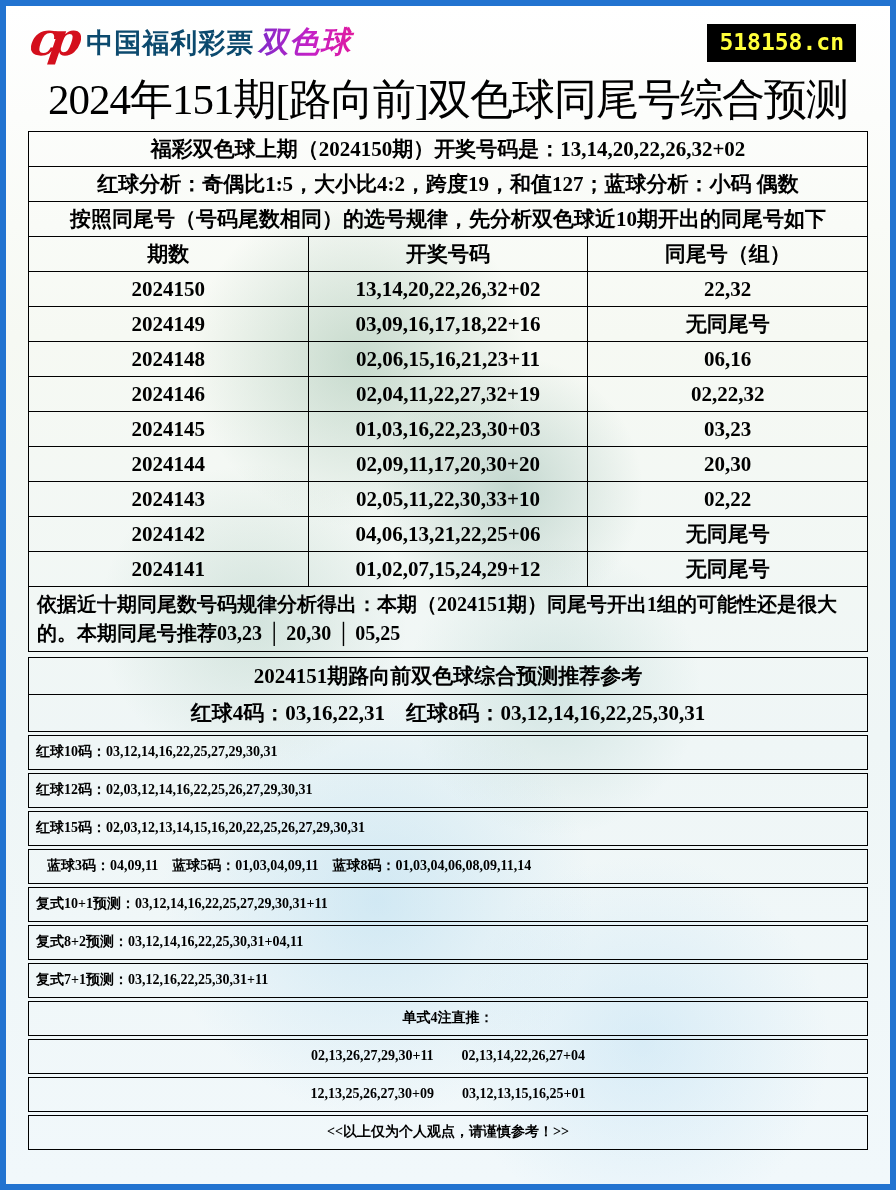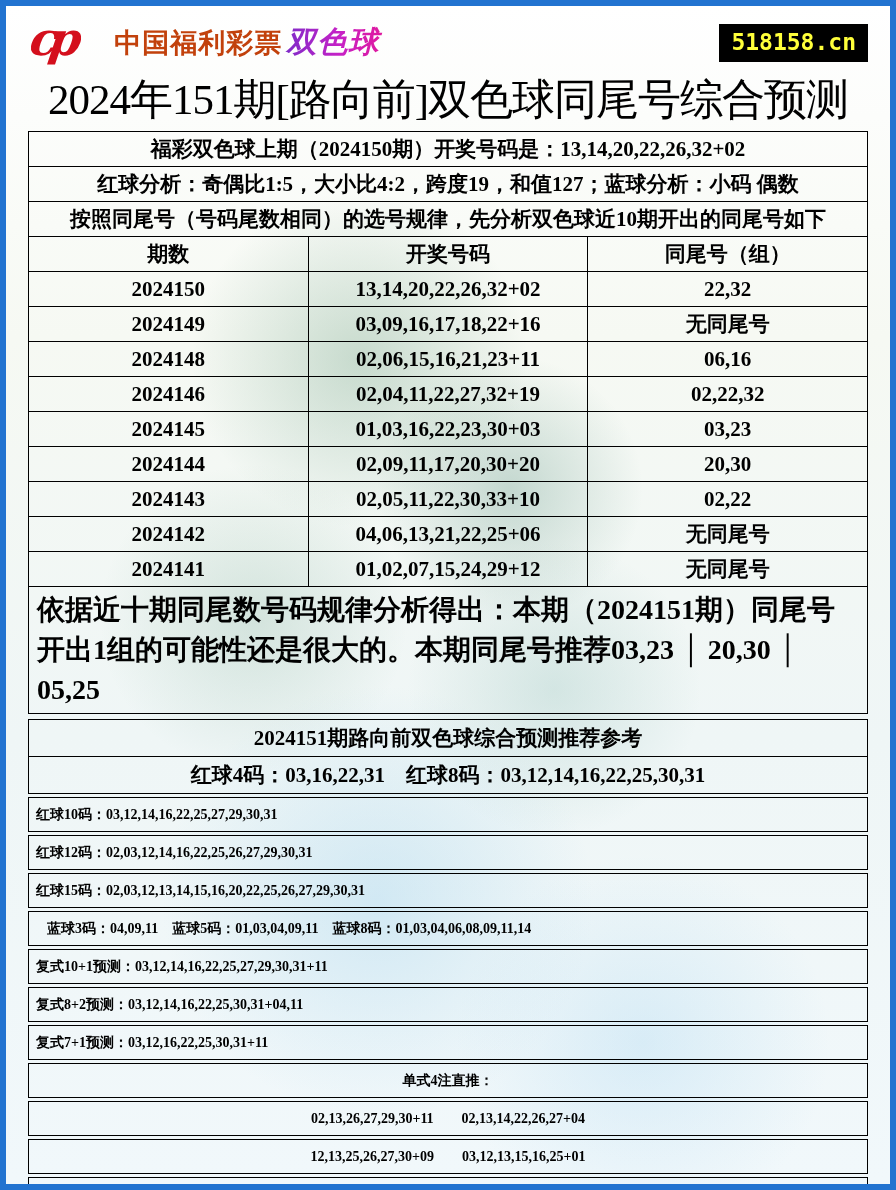--- a/index.html
+++ b/index.html
@@ -30,32 +30,32 @@
 
   
   .hdr{display:flex;justify-content:space-between;align-items:center;height:54px;}
   .brand{display:flex;align-items:center;}
   .cp-icon{
     font-family:"DejaVu Serif",serif;font-style:italic;font-weight:900;
     font-size:46px;line-height:0.9;color:#d40f1c;
     letter-spacing:-9px;transform:skewX(-8deg);
     padding:0 14px 6px 2px;
   }
-  .brand-cn{font-family:"Liberation Sans","DejaVu Sans",sans-serif;font-weight:900;font-size:27px;color:#c2410c;letter-spacing:1px;margin-left:28px;}
+  .brand-cn{font-family:"Liberation Sans","DejaVu Sans",sans-serif;font-weight:900;font-size:27px;color:#0c4a6e;letter-spacing:1px;}
   .brand-prod{
     font-family:"Liberation Sans","DejaVu Sans",sans-serif;font-weight:900;font-style:italic;font-size:30px;
     background:linear-gradient(90deg,#7a2cc9 0%,#c621c6 55%,#e3199a 100%);
     -webkit-background-clip:text;background-clip:text;color:transparent;
     padding:0 8px 0 4px;letter-spacing:1px;
   }
   .badge{
     background:#000;color:#ffff3a;
     font-family:"DejaVu Sans Mono","Liberation Mono",monospace;
     font-weight:700;font-size:23px;line-height:1.1;
-    padding:6px 12px;margin-right:0;
+    padding:6px 12px;margin-right:12px;
   }
 
   
   .title{
     margin:6px 0 7px;text-align:center;
     font-size:43px;font-weight:400;line-height:1.12;
     letter-spacing:-1px;white-space:nowrap;
   }
 
   
@@ -71,21 +71,21 @@
   table.history{width:100%;border-collapse:collapse;table-layout:fixed;margin-top:-1px;background:transparent;}
   .history th,.history td{
     border:1px solid #000;height:34px;padding:0;
     text-align:center;font-size:21px;font-weight:700;
   }
 
   
   .analysis{
     border:1px solid #000;margin-top:-1px;
     padding:3px 8px 4px 8px;
-    font-size:28px;line-height:1.42;min-height:56px;
+    font-size:20px;line-height:1.42;min-height:56px;
     text-align:left;
   }
 
   
   .rec-head{border:1px solid #000;margin-top:5px;}
   .rec-head .cell{
     min-height:34px;border-top:1px solid #000;
     display:flex;align-items:center;justify-content:center;
     font-size:21px;text-align:center;padding:1px 6px;
   }

